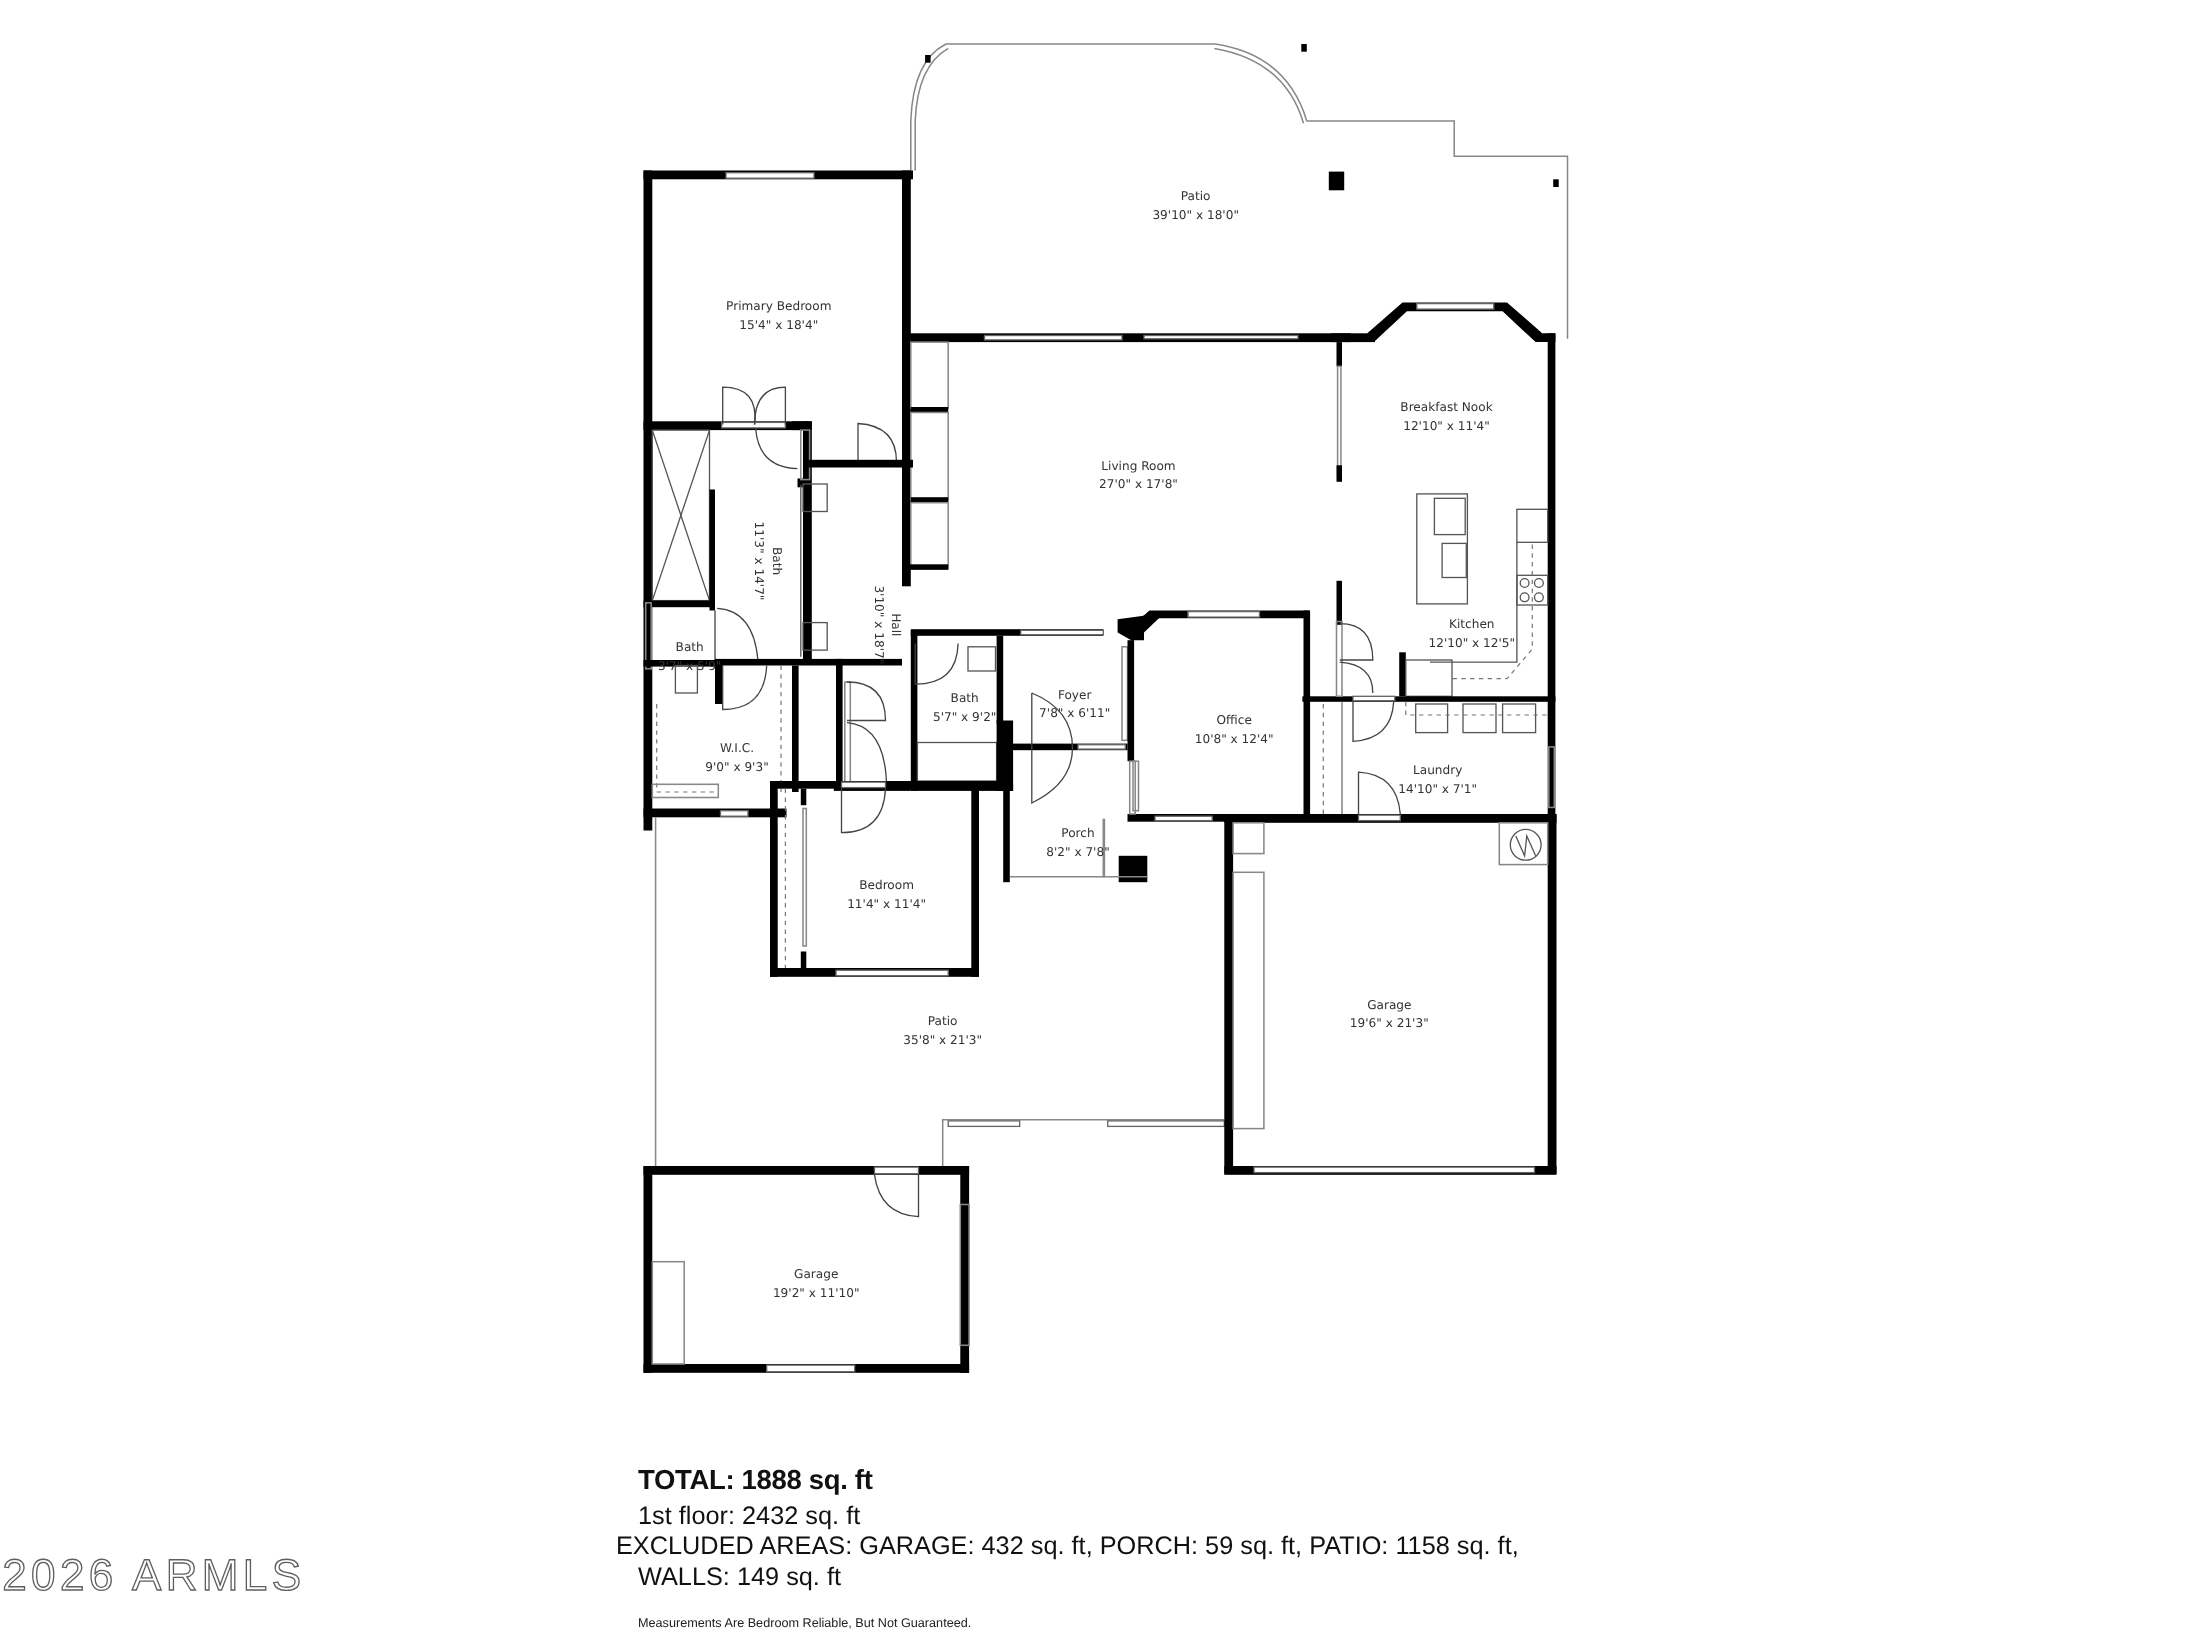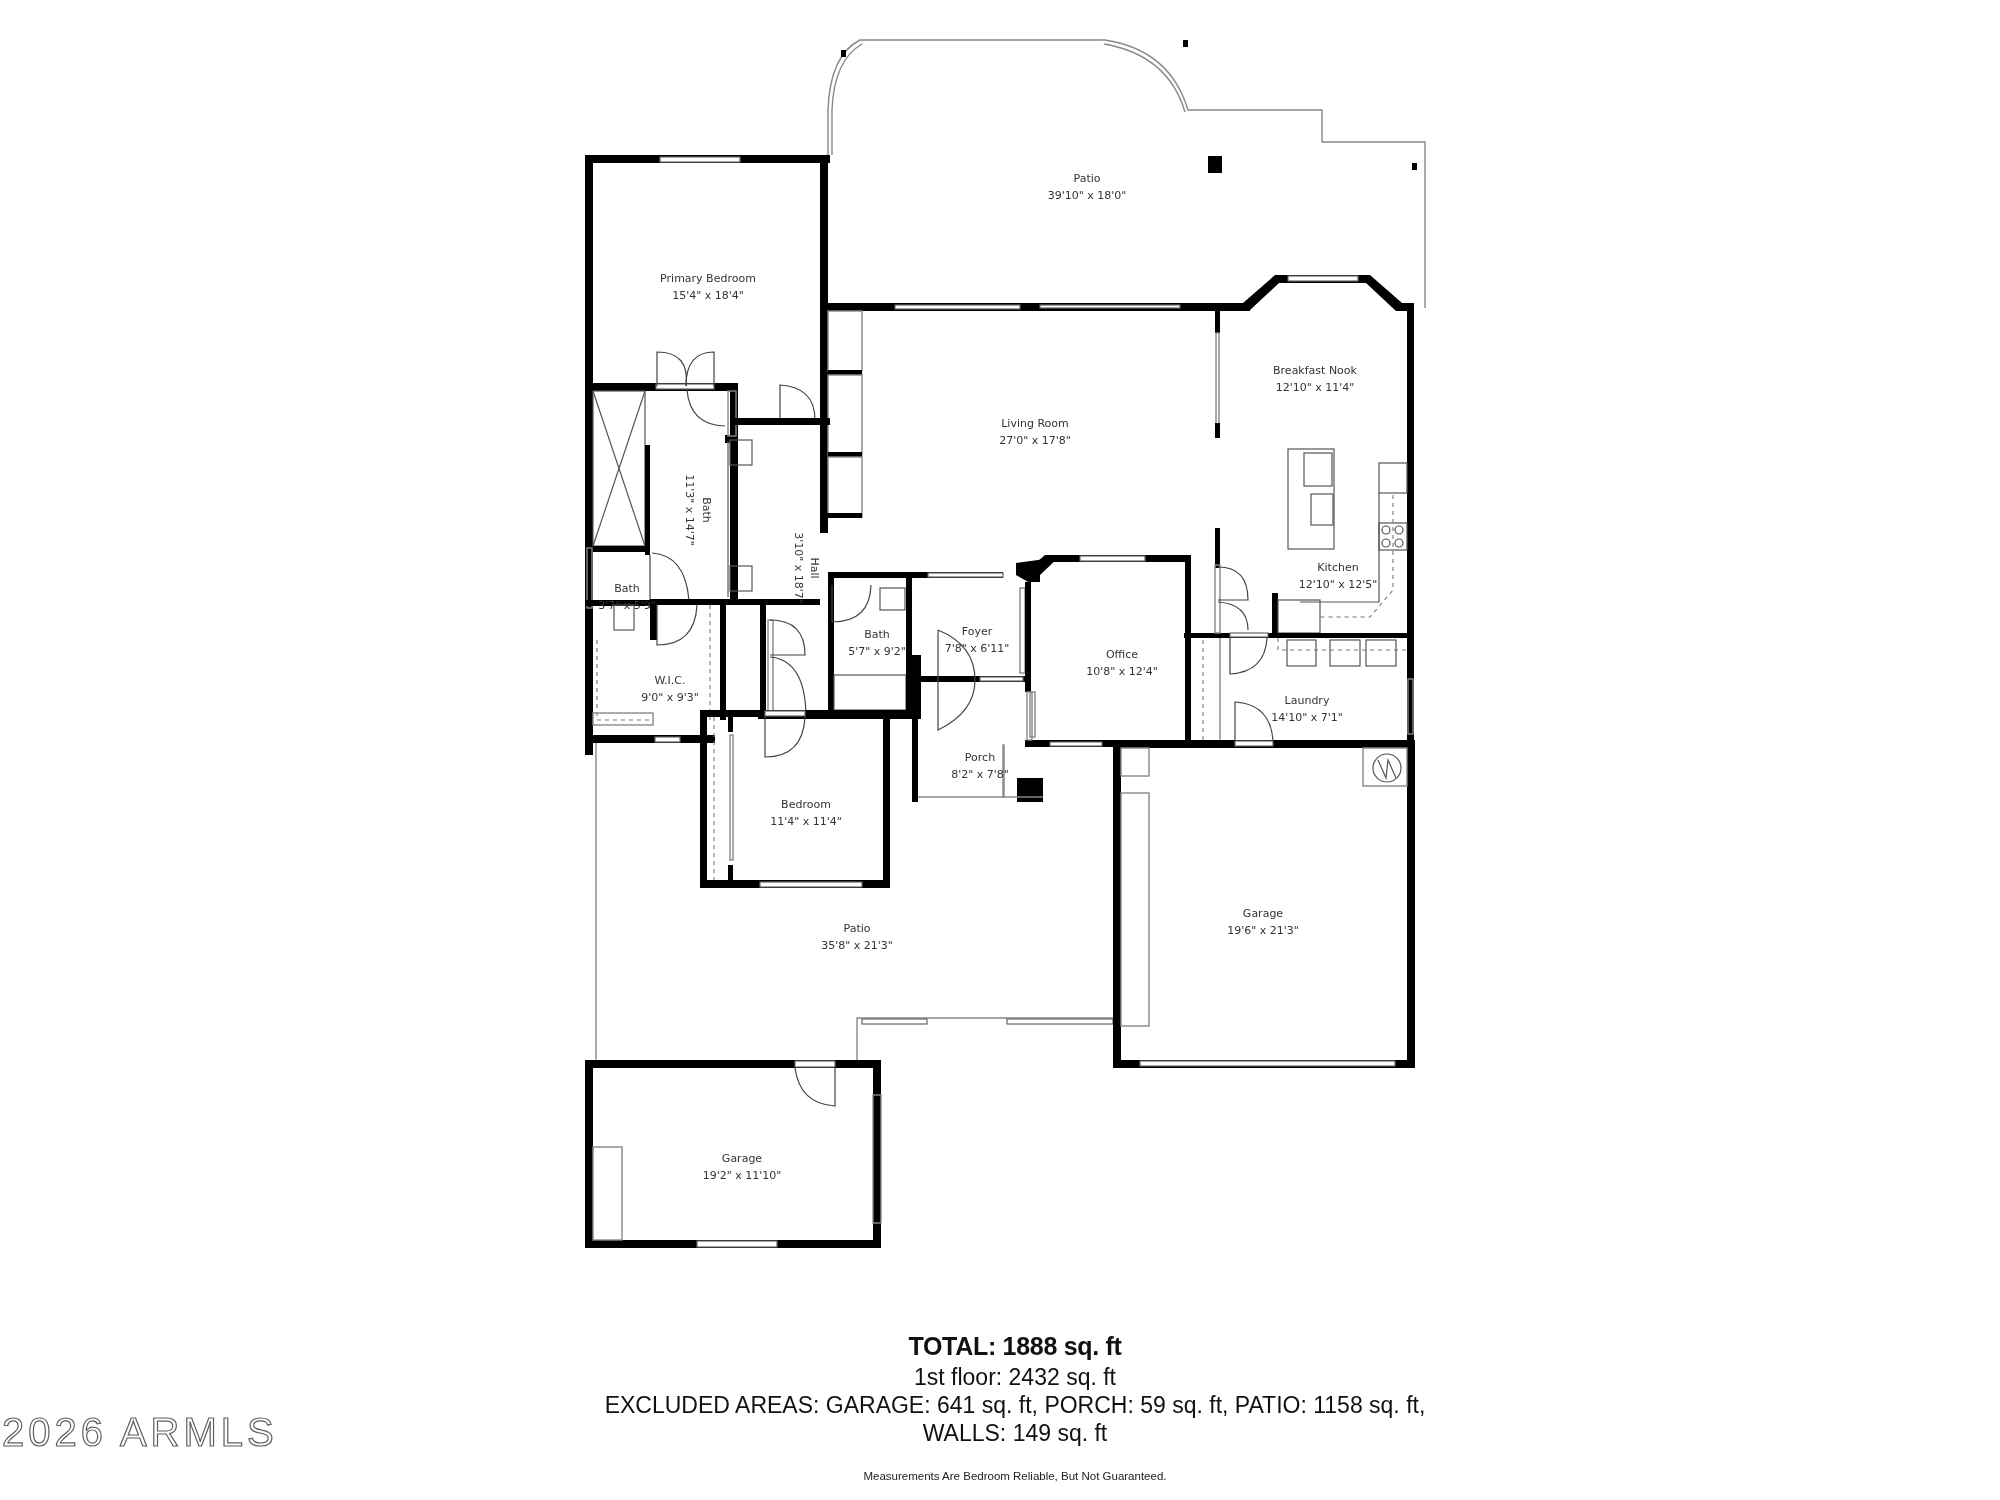--- a/index.html
+++ b/index.html
@@ -7,21 +7,21 @@
   #plan{position:absolute;left:0;top:0;width:2000px;height:1500px;}
   .wall{fill:#000;}
   .thin{fill:none;stroke:#888;stroke-width:1.4;}
   .fix{fill:none;stroke:#555;stroke-width:1.2;}
   .dash{fill:none;stroke:#777;stroke-width:1.1;stroke-dasharray:4 4;}
   .win{fill:#fff;stroke:#666;stroke-width:1.2;}
   .door{fill:none;stroke:#444;stroke-width:1.2;}
   .post{fill:#000;}
   .rl{font-size:11px;fill:#333;text-anchor:middle;font-family:"DejaVu Sans",sans-serif;}
   .rd{font-size:11px;fill:#333;text-anchor:middle;font-family:"DejaVu Sans",sans-serif;}
-  .footer{position:absolute;left:580px;width:870px;text-align:center;font-family:"Liberation Sans",sans-serif;color:#111;}
+  .footer{position:absolute;left:580px;width:870px;text-align:left;font-family:"Liberation Sans",sans-serif;color:#111;}
   .f-total{top:1332px;font-size:25px;font-weight:bold;letter-spacing:-0.3px;}
   .f-floor{top:1364px;font-size:23px;}
   .f-excl{top:1392px;font-size:23px;white-space:nowrap;left:560px;width:910px;}
   .f-walls{top:1420px;font-size:23px;}
   .f-disc{top:1470px;font-size:11.5px;color:#222;}
   .watermark{position:absolute;left:2px;top:1410px;font-family:"Liberation Sans",sans-serif;font-size:40px;font-weight:100;color:#fff;letter-spacing:4px;-webkit-text-stroke:1.2px #444;opacity:0.85;}
 </style>
 </head>
 <body>
 
@@ -287,17 +287,17 @@
     <text class="rl" x="1263" y="917">Garage</text>
     <text class="rd" x="1263" y="934">19'6" x 21'3"</text>
 
     <text class="rl" x="742" y="1162">Garage</text>
     <text class="rd" x="742" y="1179">19'2" x 11'10"</text>
   </g>
 </svg>
 
 <div class="footer f-total">TOTAL: 1888 sq. ft</div>
 <div class="footer f-floor">1st floor: 2432 sq. ft</div>
-<div class="footer f-excl">EXCLUDED AREAS: GARAGE: 641 sq. ft, PORCH: 59 sq. ft, PATIO: 1158 sq. ft,</div>
+<div class="footer f-excl">EXCLUDED AREAS: GARAGE: 432 sq. ft, PORCH: 59 sq. ft, PATIO: 1158 sq. ft,</div>
 <div class="footer f-walls">WALLS: 149 sq. ft</div>
 <div class="footer f-disc">Measurements Are Bedroom Reliable, But Not Guaranteed.</div>
 
 <div class="watermark">2026 ARMLS</div>
 
 </body></html>

